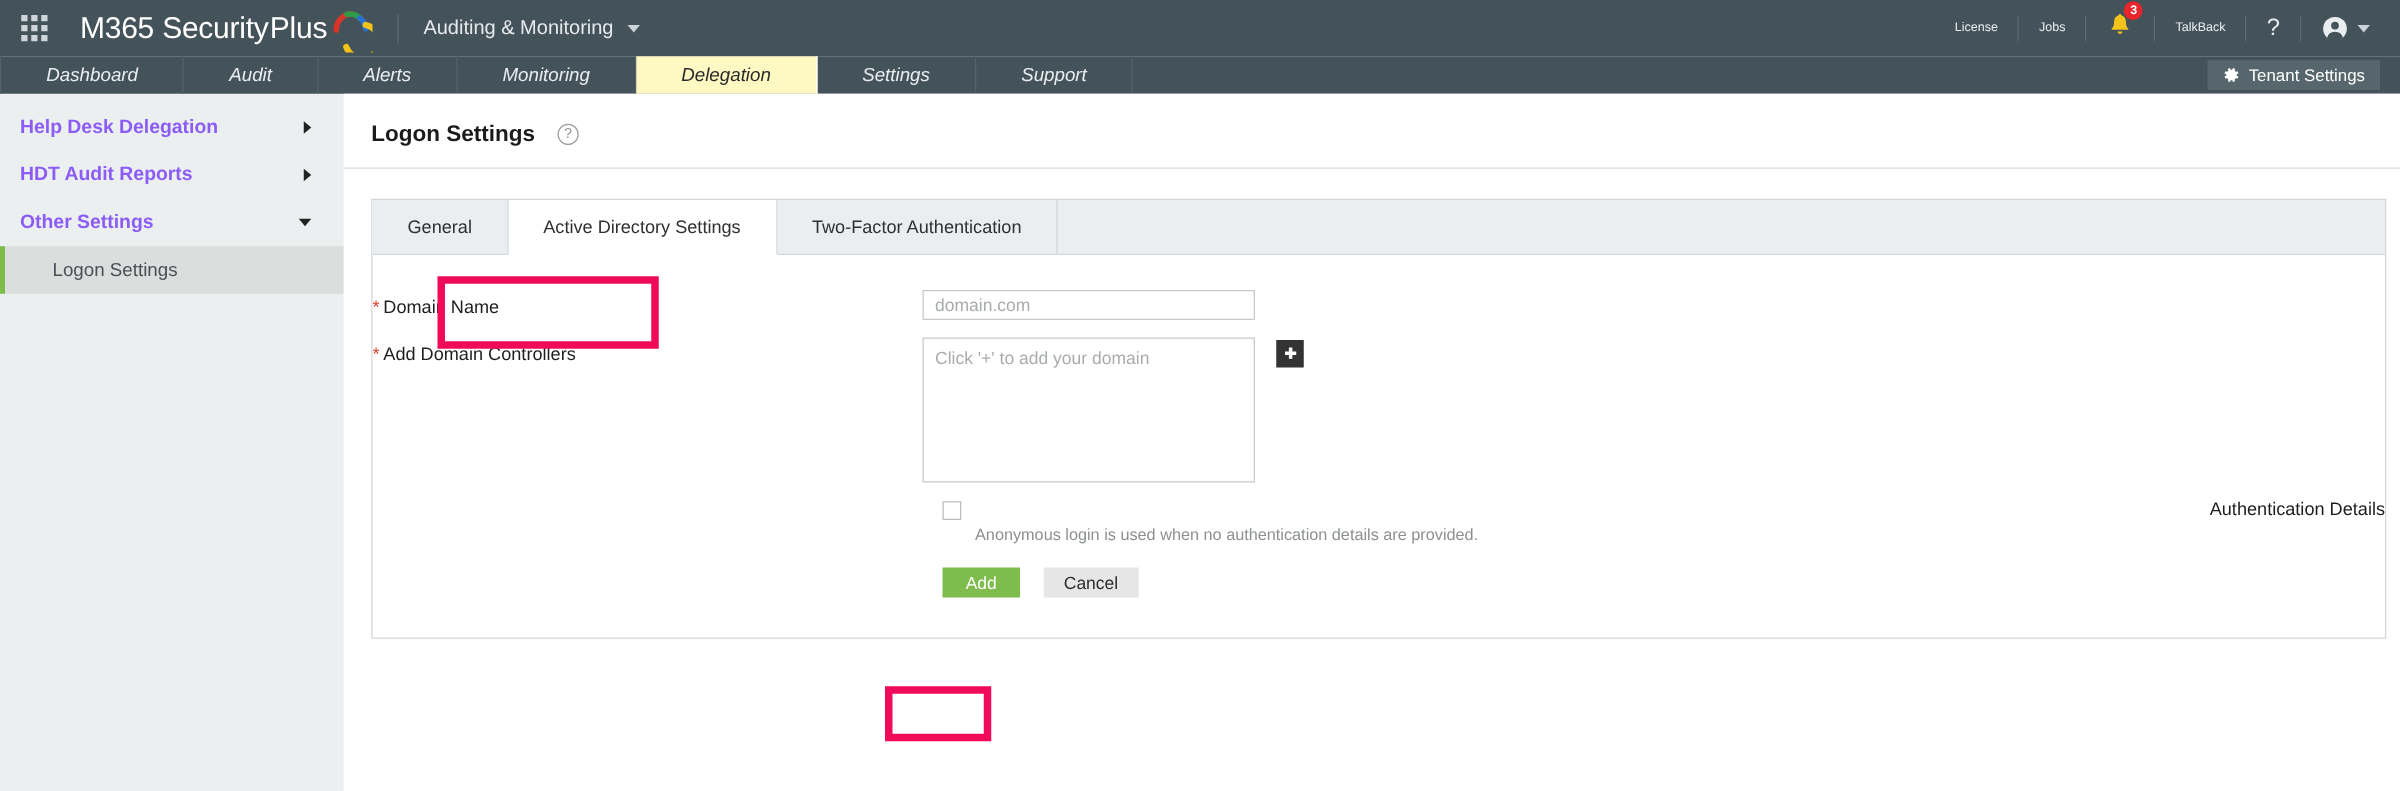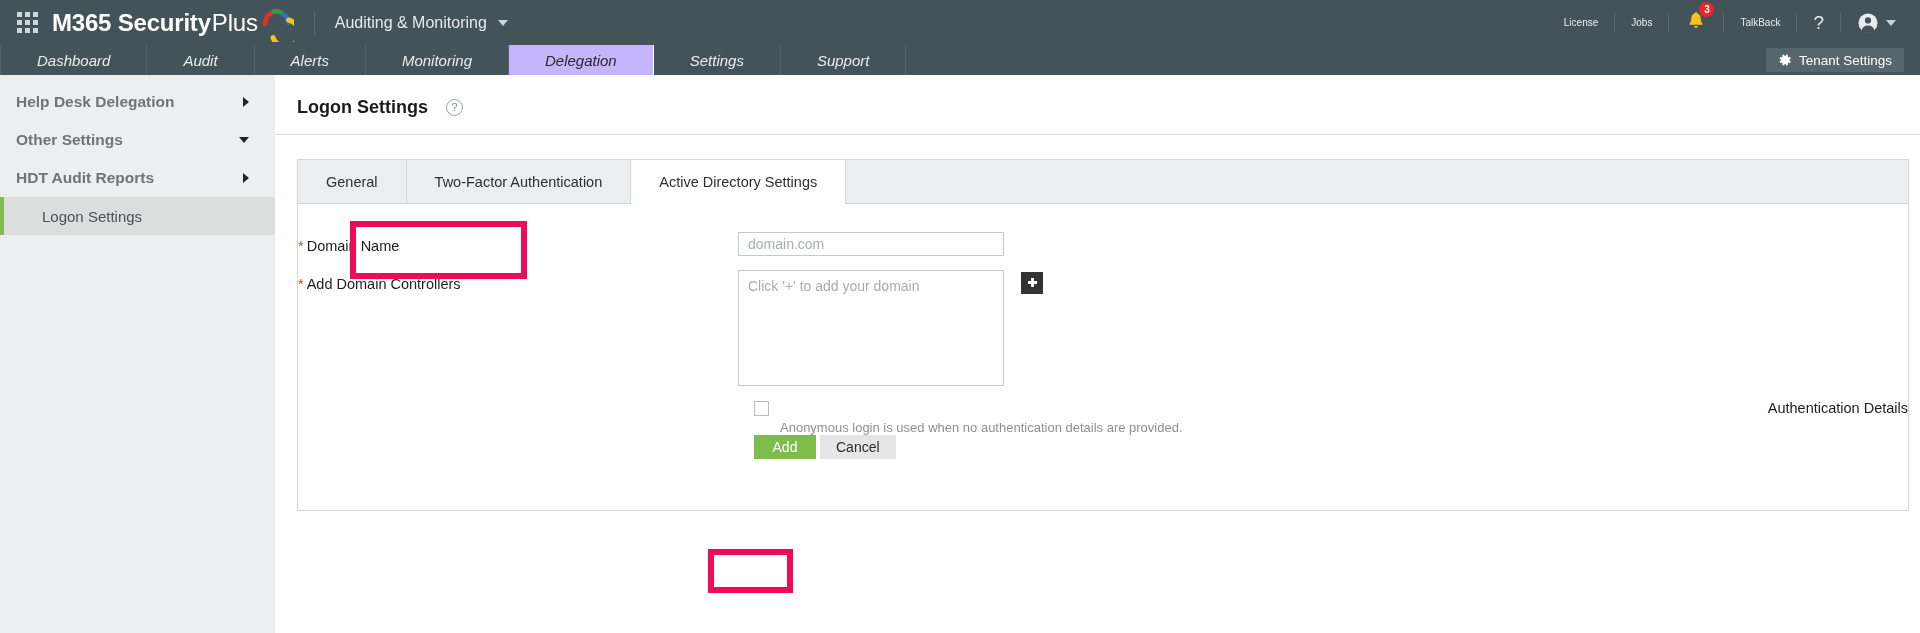--- a/index.html
+++ b/index.html
@@ -27,21 +27,21 @@
     align-content: center; justify-content: center;
     cursor: pointer;
   }
   .waffle i { background: #cfd6da; display: block; width: 5px; height: 5px; }
 
   .brand {
     display: flex; align-items: center; gap: 1px;
     font-size: 24px; color: #ffffff; letter-spacing: -0.2px;
     user-select: none;
   }
-  .brand .b1 { font-weight: bold; }
+  .brand .b1 { font-weight: normal; margin-left: 12px; }
   .brand .b2 { font-weight: normal; }
   .swoosh { position: relative; width: 34px; height: 38px; margin-left: 1px; }
   .swoosh svg { position: absolute; left: 0; top: 0; }
 
   .hdr-div { width: 1px; height: 24px; background: #5d6a72; margin: 0 20px; }
 
   .module-sel {
     display: flex; align-items: center; gap: 11px;
     color: #e6eaec; font-size: 16px; cursor: pointer;
   }
@@ -81,41 +81,41 @@
   .navtabs { display: flex; height: 30px; }
   .navtab {
     display: flex; align-items: center; justify-content: center;
     height: 30px; padding: 0 36px;
     color: #e9edef; font-size: 15px;
     border-right: 1px solid #55626a;
     cursor: pointer; white-space: nowrap; font-style: italic;
   }
   .navtab:first-child { border-left: 1px solid #55626a; }
   .navtab.active {
-    background: #c4b5fd; color: #2a2a2a; border-right-color: #ffffff;
+    background: #fef9c3; color: #2a2a2a; border-right-color: #ffffff;
   }
   .tenant-btn {
     position: absolute; right: 16px; top: 3px;
     height: 24px; display: flex; align-items: center; gap: 7px;
     background: #57656d; color: #ffffff; font-size: 13.5px;
     padding: 0 12px; cursor: pointer;
   }
 
   
   .body-wrap { display: flex; width: 1920px; height: 558px; background: #ffffff; }
 
   
   .sidebar {
     width: 275px; min-width: 275px; height: 558px;
     background: #eceff0; padding-top: 8px;
   }
   .side-item {
     display: flex; align-items: center; justify-content: space-between;
     height: 38px; padding: 0 26px 0 16px;
-    font-size: 15.5px; color: #737373; font-weight: bold;
+    font-size: 15.5px; color: #8b5cf6; font-weight: bold;
     cursor: pointer;
   }
   .side-sub {
     display: flex; align-items: center;
     height: 38px; padding-left: 38px;
     font-size: 15px; color: #4a5156;
     background: #dcdedd; border-left: 4px solid #7ebc4c;
     cursor: pointer;
   }
   .arr-r { width: 0; height: 0; border-top: 5px solid transparent; border-bottom: 5px solid transparent; border-left: 6px solid #222; }
@@ -199,21 +199,21 @@
 
   .authblk { margin-left: 456px; margin-top: 10px; }
   .authrow { display: flex; align-items: center; gap: 11px; justify-content: space-between; }
   .cbox {
     width: 15px; height: 15px; border: 1px solid #b9bcbe; background: #fff;
     cursor: pointer;
   }
   .authlabel { font-size: 14.5px; color: #1d1d1d; }
   .authhint { font-size: 13px; color: #8c9092; margin-top: 4px; margin-left: 26px; }
 
-  .btnrow { display: flex; gap: 4px; margin-left: 456px; }
+  .btnrow { display: flex; gap: 19px; margin-left: 456px; margin-top: 19px; }
   .btn {
     height: 24px; min-width: 62px; padding: 0 16px;
     display: flex; align-items: center; justify-content: center;
     font-size: 14px; cursor: pointer; border: none;
     font-family: "Liberation Sans", sans-serif;
   }
   .btn-add { background: #7ebc4c; color: #ffffff; }
   .btn-cancel { background: #e6e6e6; color: #2c2c2c; }
 </style>
 </head>
@@ -302,45 +302,45 @@
 </div>
 
 <div class="body-wrap">
 
   <div class="sidebar">
     <div class="side-item">
       <span>Help Desk Delegation</span>
       <span class="arr-r"></span>
     </div>
     <div class="side-item">
+      <span>HDT Audit Reports</span>
+      <span class="arr-r"></span>
+    </div>
+    <div class="side-item">
       <span>Other Settings</span>
       <span class="arr-d"></span>
-    </div>
-    <div class="side-item">
-      <span>HDT Audit Reports</span>
-      <span class="arr-r"></span>
     </div>
     <div class="side-sub">
       <span>Logon Settings</span>
     </div>
   </div>
 
   <div class="main">
 
     <div class="page-head">
       <span class="page-title">Logon Settings</span>
       <span class="help-circ">?</span>
     </div>
 
     <div class="card">
 
       <div class="tabstrip">
         <div class="stab">General</div>
+        <div class="stab active">Active Directory Settings</div>
         <div class="stab">Two-Factor Authentication</div>
-        <div class="stab active">Active Directory Settings</div>
         <div class="stab stab-grow"></div>
       </div>
 
       <div class="form">
 
         <div class="frow">
           <div class="flabel">
             <span class="req">*</span><span>Domain Name</span>
           </div>
           <div class="fctl">

